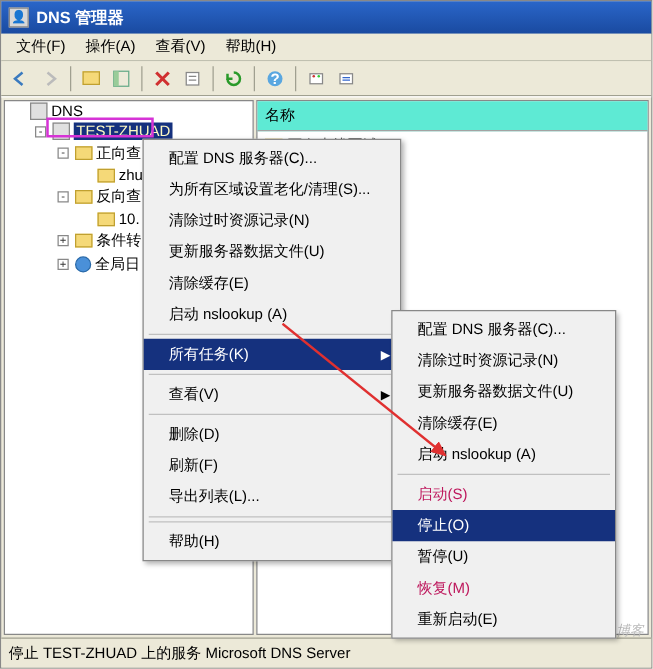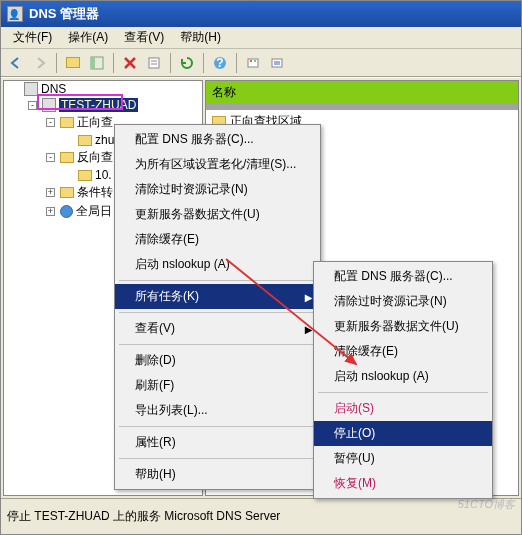--- a/index.html
+++ b/index.html
@@ -9,39 +9,39 @@
   .titlebar .icon { width:16px; height:16px; background:#d8d8d8; border:1px solid #888; margin-right:6px; display:flex; align-items:center; justify-content:center; font-size:10px; color:#555;}
   .titlebar .title { font-weight:bold; font-size:13px; }
   .menubar { background:#ece9d8; height:22px; display:flex; align-items:center; padding:0 4px; border-bottom:1px solid #c0c0b0;}
   .menubar span { padding:2px 8px; cursor:default;}
   .toolbar { height:28px; background:#ece9d8; border-bottom:1px solid #a0a090; display:flex; align-items:center; padding:0 4px; gap:2px; }
   .tbtn { width:22px; height:22px; border:1px solid transparent; display:flex; align-items:center; justify-content:center; }
   .tsep { width:1px; height:20px; background:#a0a090; margin:0 3px; }
   .body { flex:1; display:flex; border-top:1px solid #fff; overflow:hidden;}
   .tree { width:200px; background:#fff; border:1px solid #888; margin:2px; overflow:auto; position:relative;}
   .right { flex:1; background:#fff; border:1px solid #888; margin:2px 2px 2px 0; }
-  .righthead { background:#84cc16; border-bottom:6px solid #a3a3a3; padding:3px 6px; }
+  .righthead { background:#5eead4; border-bottom:1px solid #a3a3a3; padding:3px 6px; }
   .rightrow { padding:3px 6px; display:flex; align-items:center; gap:4px; }
   .folder-icon { width:14px; height:11px; background:#f5d978; border:1px solid #c0a030; display:inline-block; }
   .server-icon { width:14px; height:14px; background:#e0e0e0; border:1px solid #888; display:inline-block; }
   .globe-icon { width:13px; height:13px; border-radius:50%; background:#4a90d9; border:1px solid #2a6aa9; display:inline-block; }
   .treeitem { padding:1px 2px; white-space:nowrap; display:flex; align-items:center; gap:3px; }
   .tree ul { list-style:none; margin:0; padding-left:18px; }
   .tree > ul { padding-left:4px; }
   .exp { display:inline-block; width:9px; height:9px; border:1px solid #888; background:#fff; text-align:center; line-height:7px; font-size:9px; color:#333; margin-right:2px;}
   .noexp { display:inline-block; width:11px; }
   .selected-node { background:#15317e; color:#fef9c3; padding:0 2px; }
   .highlight-box { position:absolute; border:2px solid #d633d6; pointer-events:none; }
-  .contextmenu { position:absolute; background:#f0f0f0; border:1px solid #888; box-shadow:2px 2px 4px rgba(0,0,0,0.3); padding:2px 0; min-width:195px; z-index:10;margin-top:13px;}
+  .contextmenu { position:absolute; background:#f0f0f0; border:1px solid #888; box-shadow:2px 2px 4px rgba(0,0,0,0.3); padding:2px 0; min-width:195px; z-index:10;}
   .contextmenu .mitem { padding:4px 24px 4px 20px; cursor:default; position:relative; white-space:nowrap;}
   .contextmenu .mitem.hover { background:#15317e; color:#fff; }
   .contextmenu .mitem.disabled { color:#be185d; }
   .contextmenu .msep { height:1px; background:#c0c0c0; margin:3px 4px; }
   .contextmenu .arrow { position:absolute; right:8px; top:50%; transform:translateY(-50%); font-size:10px;}
-  .statusbar { height:36px; background:#ece9d8; border-top:1px solid #a0a090; padding:2px 6px; font-size:12px; display:flex; align-items:center;}
+  .statusbar { height:24px; background:#ece9d8; border-top:1px solid #a0a090; padding:2px 6px; font-size:12px; display:flex; align-items:center;}
   .watermark { position:absolute; right:6px; bottom:22px; color:#bbb; font-size:11px; pointer-events:none; font-style:italic;}
   svg.arrowline { position:absolute; pointer-events:none; z-index:20; }
 </style>
 </head>
 <body>
 
 <div class="window">
 
   <div class="titlebar">
     <span class="icon">👤</span>
@@ -215,36 +215,36 @@
     <div class="mitem">启动 nslookup (A)</div>
     <div class="msep"></div>
     <div class="mitem hover"><span>所有任务(K)</span><span class="arrow">▶</span></div>
     <div class="msep"></div>
     <div class="mitem"><span>查看(V)</span><span class="arrow">▶</span></div>
     <div class="msep"></div>
     <div class="mitem">删除(D)</div>
     <div class="mitem">刷新(F)</div>
     <div class="mitem">导出列表(L)...</div>
     <div class="msep"></div>
-    <div class="mitem">属性(R)</div>
     <div class="msep"></div>
     <div class="mitem">帮助(H)</div>
   </div>
 
   <div class="contextmenu" style="left:312px; top:247px; min-width:180px;">
     <div class="mitem">配置 DNS 服务器(C)...</div>
     <div class="mitem">清除过时资源记录(N)</div>
     <div class="mitem">更新服务器数据文件(U)</div>
     <div class="mitem">清除缓存(E)</div>
     <div class="mitem">启动 nslookup (A)</div>
     <div class="msep"></div>
     <div class="mitem disabled">启动(S)</div>
     <div class="mitem hover">停止(O)</div>
     <div class="mitem">暂停(U)</div>
     <div class="mitem disabled">恢复(M)</div>
+    <div class="mitem">重新启动(E)</div>
   </div>
 
   <svg class="arrowline" width="522" height="535">
     <defs>
         <marker id="ah" markerWidth="8" markerHeight="8" refX="6" refY="3" orient="auto">
           <path d="M0,0 L7,3 L0,6 Z" fill="#e03030"></path>
         </marker>
       </defs>
     <line x1="225" y1="258" x2="355" y2="363" stroke="#e03030" stroke-width="1.8" marker-end="url(#ah)"></line>
   </svg>

